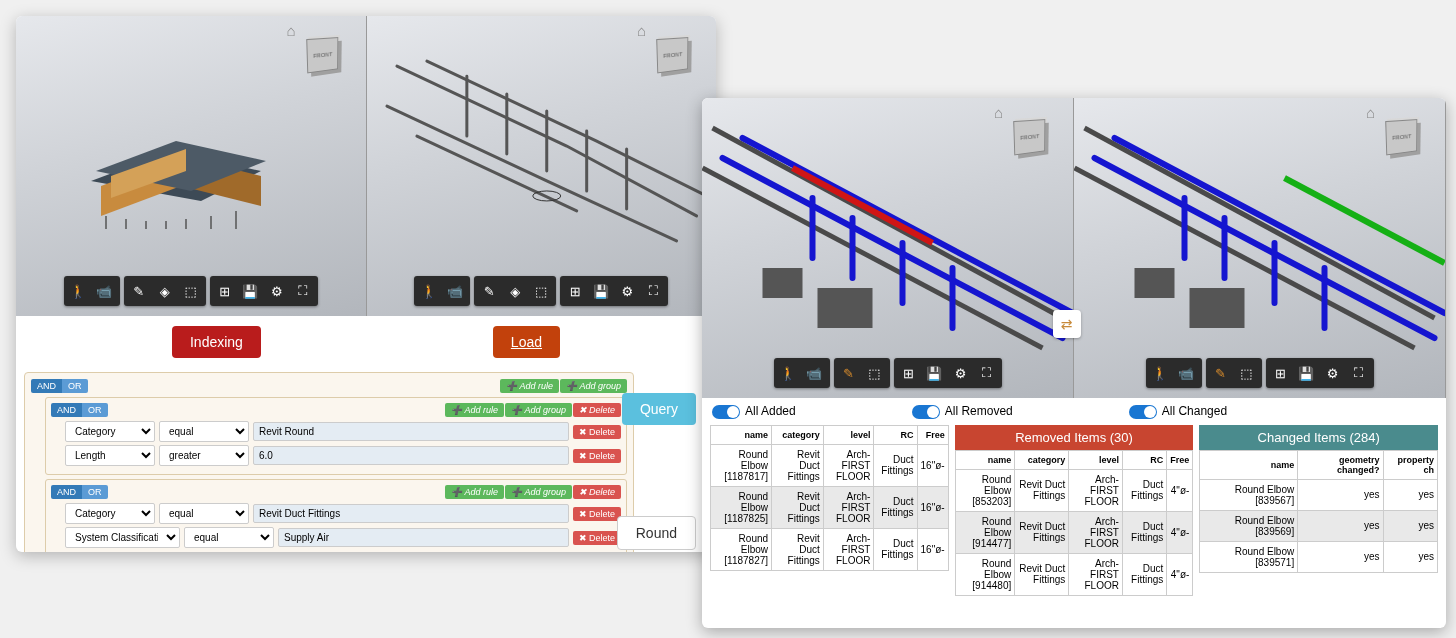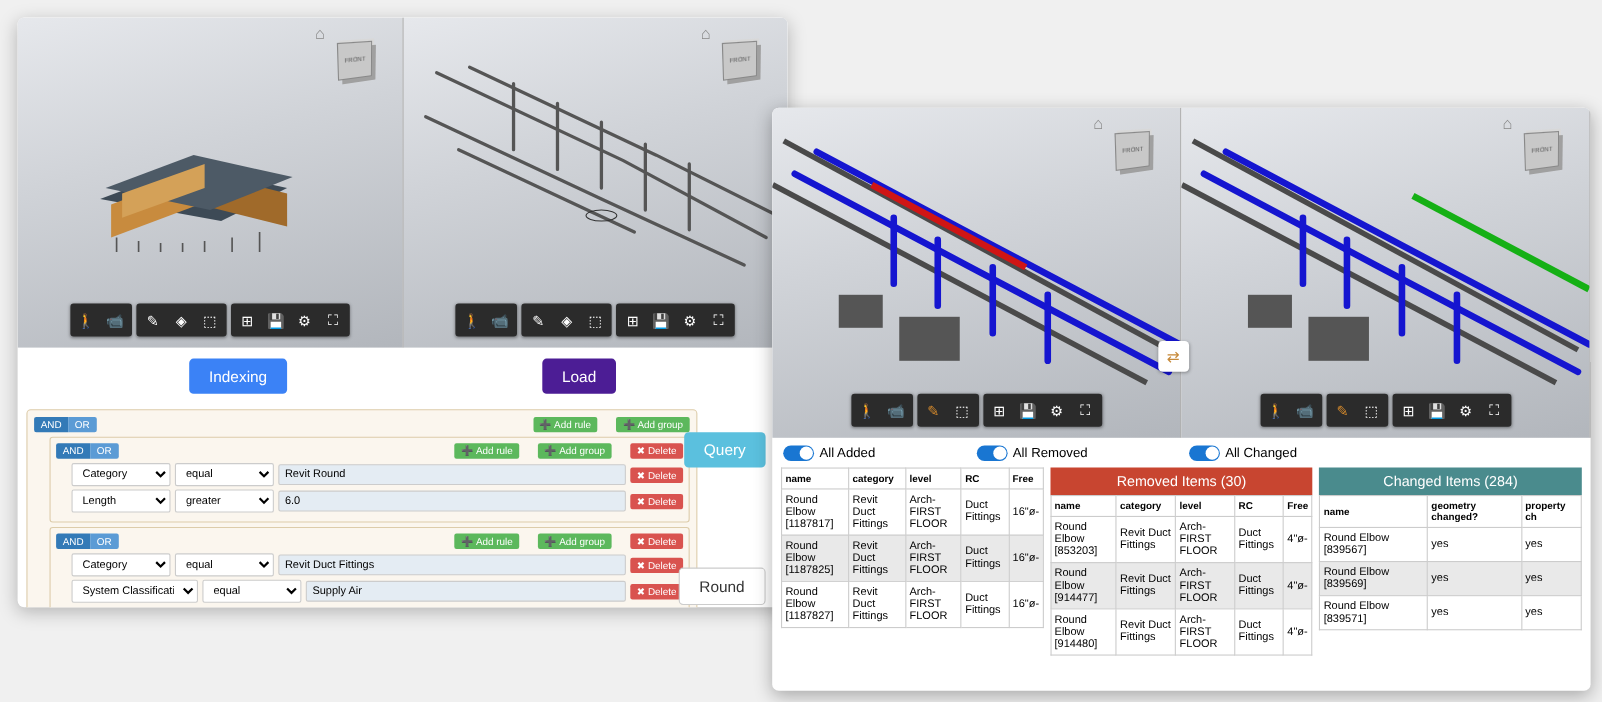--- a/index.html
+++ b/index.html
@@ -13,51 +13,51 @@
 .toolbar { position: absolute; bottom: 10px; left: 50%; transform: translateX(-50%); display: flex; gap: 4px; }
 .tool-grp { background: #2b2b2b; border-radius: 3px; display: flex; align-items: center; padding: 2px; box-shadow: 0 1px 3px rgba(0,0,0,0.4); }
 .tool-btn { width: 26px; height: 26px; color: #fff; font-size: 13px; display: flex; align-items: center; justify-content: center; cursor: pointer; }
 .home-icon { position: absolute; top: 6px; right: 70px; color: #888; font-size: 15px; }
 .viewcube { position: absolute; top: 22px; right: 10px; width: 50px; height: 50px; perspective: 200px; }
 .cube-inner { width: 34px; height: 34px; background: #c8c8c8; border: 1px solid #888; transform: rotateX(-15deg) rotateY(25deg); font-size: 6px; color: #555; display: flex; align-items: center; justify-content: center; box-shadow: 4px 4px 0 #a0a0a0, 2px -2px 0 #d8d8d8; }
 .building-svg { position: absolute; left: 55px; top: 85px; width: 240px; height: 130px; }
 .ducts-svg { position: absolute; inset: 0; width: 100%; height: 100%; }
 .btn-row { display: flex; justify-content: space-around; padding: 10px 40px; }
 .btn { padding: 8px 18px; border-radius: 4px; font-size: 14px; color: #fff; border: none; cursor: pointer; }
-.btn-orange { background: #3b82f6; }
-.btn-blue { background: #4c1d95; }
+.btn-orange { background: #b91c1c; }
+.btn-blue { background: #c2410c; text-decoration: underline; }
 .btn-teal { background: #5bc0de; position: absolute; right: 20px; top: 377px; }
 .btn-plain { background: #fff; border: 1px solid #ccc; color: #333; position: absolute; right: 20px; top: 500px; }
 .query-builder { margin: 4px 8px; border: 1px solid #dca; background: #fbf6ee; border-radius: 4px; padding: 6px; font-size: 10px; }
 .qb-header { display: flex; justify-content: space-between; margin-bottom: 4px; }
 .logic-toggle { display: flex; }
 .logic-btn { padding: 2px 6px; font-size: 9px; color: #fff; cursor: pointer; }
 .logic-and { background: #337ab7; border-radius: 2px 0 0 2px; }
 .logic-or { background: #5b9bd5; border-radius: 0 2px 2px 0; }
-.qb-actions { display: flex; gap: 17px; }
+.qb-actions { display: flex; gap: 1px; font-style: italic; }
 .qb-act { padding: 2px 6px; font-size: 9px; color: #fff; border-radius: 2px; cursor: pointer; }
 .act-add { background: #5cb85c; }
 .act-del { background: #d9534f; }
 .rule-group { background: #fbf6ee; border: 1px solid #dca; border-radius: 3px; padding: 5px; margin: 4px 0 4px 14px; }
 .rule-row { display: flex; gap: 4px; margin: 3px 0 3px 14px; align-items: center; }
 .rule-row select, .rule-row .rule-input { font-size: 10px; padding: 3px 5px; border: 1px solid #ccc; border-radius: 2px; background: #fff; }
 .rule-row select { width: 90px; }
 .rule-input { flex: 1; background: #e4ecf3 !important; }
 .rule-del { margin-left: auto; }
-.filter-row { display: flex; padding: 6px 10px; gap: 2px; font-size: 12px; border-radius: 10px; }
+.filter-row { display: flex; padding: 6px 10px; gap: 26px; font-size: 12px; border-radius: 10px; }
 .toggle { width: 28px; height: 14px; background: #1976d2; border-radius: 7px; position: relative; display: inline-block; vertical-align: middle; margin-right: 5px; }
 .toggle::after { content: ''; position: absolute; width: 12px; height: 12px; background: #fff; border-radius: 50%; top: 1px; right: 1px; }
 .tables-row { display: flex; gap: 6px; padding: 0 8px; }
 .table-col { flex: 1; min-width: 0; }
 .tbl-header { padding: 5px; text-align: center; font-size: 13px; color: #333; font-weight: 500; }
 .hdr-green { background: #58d93a; }
 .hdr-red { background: #c84530; color: #fff; }
 .hdr-teal { background: #4a8b8d; color: #fff; }
 table { width: 100%; border-collapse: collapse; font-size: 10px; }
-th, td { border: 1px solid #ccc; padding: 4px 3px; text-align: left; }
+th, td { border: 1px solid #ccc; padding: 4px 3px; text-align: right; }
 th { background: #fff; font-weight: bold; font-size: 9px; }
 tr:nth-child(odd) td { background: #e9e9e9; }
 tr:nth-child(even) td { background: #fff; }
 .sync-icon { position: absolute; left: 49%; top: 40%; transform: translateX(-50%); background: #fff; border-radius: 4px; padding: 3px; width: 28px; height: 28px; box-shadow: 0 1px 3px rgba(0,0,0,0.3); display: flex; align-items: center; justify-content: center; color: #c78a3a; font-size: 14px; }
 </style>
 </head>
 <body>
 
 <div class="panel-back">
   <div class="viewer-row">

